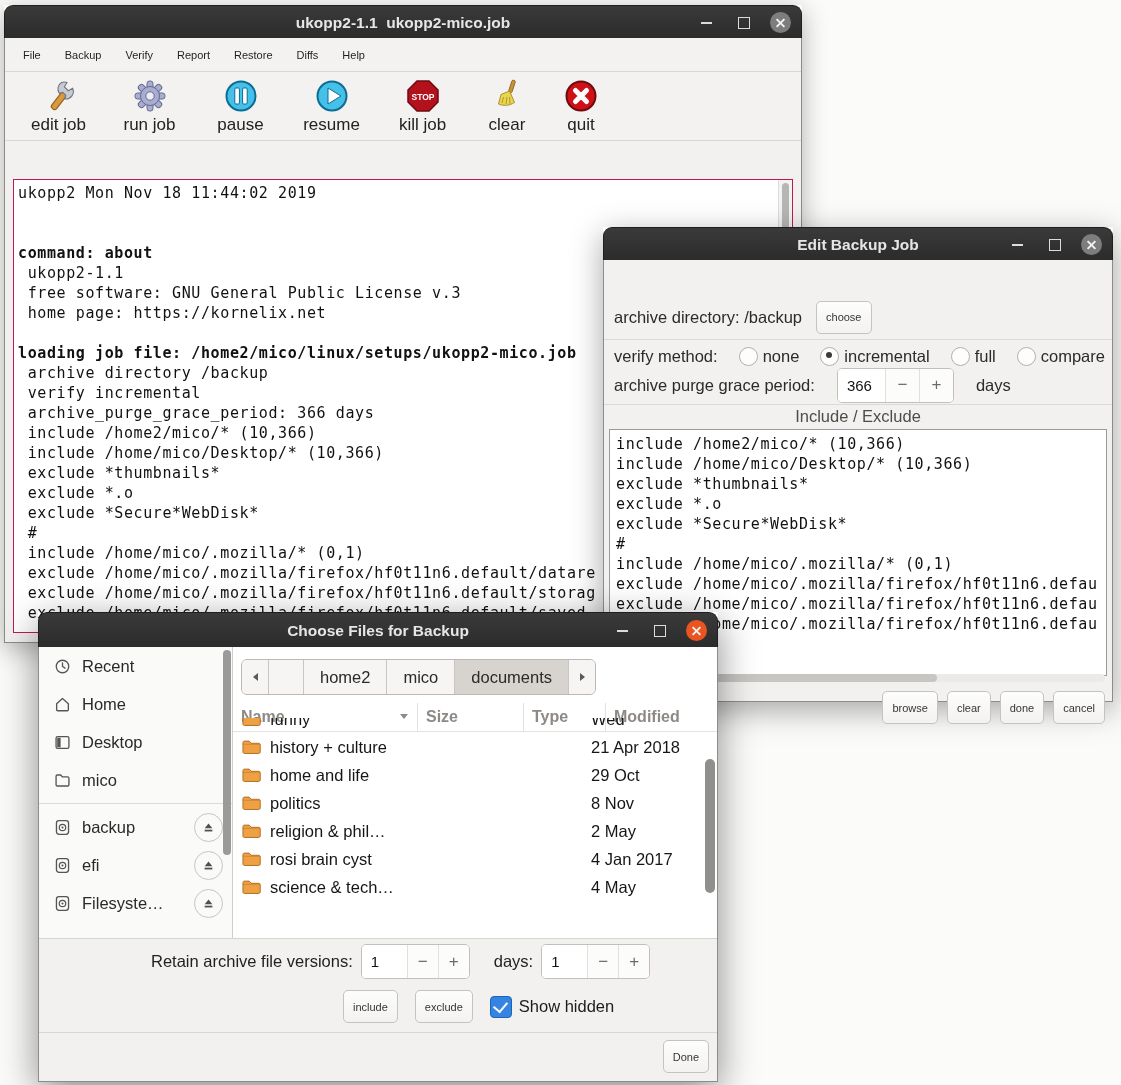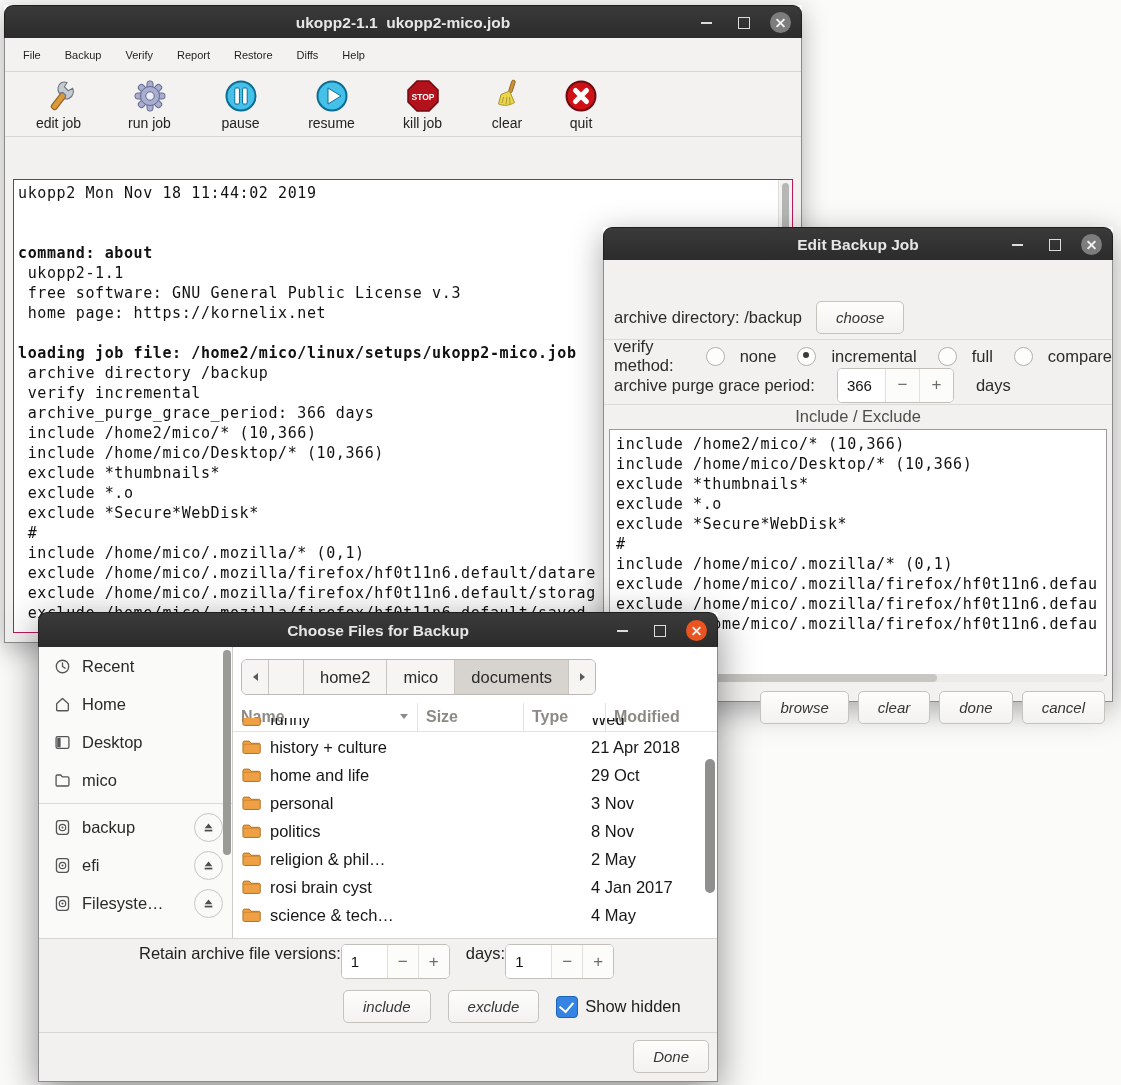--- a/index.html
+++ b/index.html
@@ -27,48 +27,48 @@
   
   #main-window{left:4px;top:5px;width:798px;height:638px;z-index:1;box-shadow:0 6px 24px rgba(0,0,0,.30);}
   .menu-bar{display:flex;height:33px;align-items:center;padding-left:6px;border-bottom:1px solid #d9d7d4;background:#f3f2f0;}
   .menu-item{padding:0 12px;font-size:11px;color:#1f1f1f;}
   .toolbar{display:flex;align-items:flex-start;padding:7px 0 5px 8px;border-bottom:1px solid #d9d7d4;background:#f3f2f0;}
   .tool{width:91px;display:flex;flex-direction:column;align-items:center;gap:2px;}
   .tool:nth-child(6){width:78px;}
   .tool:nth-child(7){width:70px;}
   .tool .icn{width:34px;height:34px;display:block;}
   .icn svg{width:100%;height:100%;display:block;}
-  .tool-label{font-size:14px;color:#222;}
+  .tool-label{font-size:17px;color:#222;}
   .log-view{position:absolute;left:8px;top:141px;right:8px;bottom:9px;background:#fff;
             border:1px solid #be185d;overflow:hidden;}
   .log-lines{padding:3px 0 0 4px;font-family:"DejaVu Sans Mono",monospace;font-size:15px;
              line-height:20px;letter-spacing:.6px;white-space:pre;color:#111;}
   .log-line{height:20px;}
   .log-line.b{font-weight:bold;}
   .log-scroll{position:absolute;right:0;top:0;bottom:0;width:13px;background:#f3f3f2;border-left:1px solid #dedddb;}
   .log-thumb{position:absolute;left:3px;top:3px;width:7px;height:73px;background:#b6b6b4;border-radius:4px;}
 
   
   .btn{display:inline-flex;align-items:center;justify-content:center;height:33px;
        background:linear-gradient(#fdfdfc,#f3f2f0);border:1px solid #c6c3bf;border-radius:5px;
-       font-size:15px;color:#363636;padding:0 19px;font-family:"Liberation Sans",sans-serif;font-style:italic;}
+       font-size:11px;color:#363636;padding:0 9px;font-family:"Liberation Sans",sans-serif;}
   .spinner{display:inline-flex;height:33px;border:1px solid #c3c0bc;border-radius:5px;background:#fff;overflow:hidden;}
   .spin-val{display:flex;align-items:center;padding-left:9px;font-size:15px;color:#111;background:#fff;}
   .spin-btn{display:flex;align-items:center;justify-content:center;color:#6e6b67;font-size:17px;
             border-left:1px solid #e2e0dd;background:#fcfcfb;}
   .radio{width:17px;height:17px;border:1px solid #b3b0ac;border-radius:50%;background:#fdfdfc;
          display:inline-block;position:relative;flex:none;}
   .radio.on::after{content:"";position:absolute;left:4.5px;top:4.5px;width:6px;height:6px;background:#3a3a3a;border-radius:50%;}
   .sep{position:absolute;left:0;right:0;height:1px;background:#dcdad7;}
 
   
   #edit-dialog{left:603px;top:227px;width:510px;height:475px;z-index:2;box-shadow:0 8px 30px rgba(0,0,0,.35);}
   #edit-dialog .row{position:absolute;display:flex;align-items:center;font-size:16.5px;color:#2b2b2b;}
   #edit-dialog .lbl{font-size:16.5px;color:#2b2b2b;}
-  .radio-opt{display:inline-flex;align-items:center;gap:15px;margin-left:21px;}
+  .radio-opt{display:inline-flex;align-items:center;gap:5px;margin-left:21px;}
   .include-header{position:absolute;left:0;right:0;top:147px;text-align:center;font-size:16.5px;color:#4f4d4a;}
   .include-box{position:absolute;left:5px;right:5px;top:169px;height:241px;background:#fff;
                border:1px solid #9a9a9a;overflow:hidden;padding:4px 0 0 6px;
                font-family:"DejaVu Sans Mono",monospace;font-size:15px;line-height:20px;letter-spacing:.6px;color:#111;white-space:pre;}
   .mono-line{height:20px;}
   .hscroll{position:absolute;left:7px;right:7px;top:414px;height:8px;background:#eceae8;border-radius:4px;}
   .hscroll .thumb{position:absolute;left:0;top:0;bottom:0;width:66%;background:#c8c6c3;border-radius:4px;}
   .edit-buttons{position:absolute;right:7px;top:431px;display:flex;gap:9px;}
 
   
@@ -105,21 +105,21 @@
               border-left:4.5px solid transparent;border-right:4.5px solid transparent;border-top:5.5px solid #8d8984;}
   .list-body{position:absolute;left:0;right:0;top:71px;bottom:0;overflow:hidden;}
   .file-rows{margin-top:-13px;}
   .file-row{height:28px;display:flex;align-items:center;padding-left:9px;position:relative;}
   .file-row .icn{width:19px;height:16px;margin-right:9px;flex:none;}
   .file-name{font-size:16.5px;color:#161616;}
   .file-modified{position:absolute;left:358px;font-size:16.5px;color:#161616;}
   .list-vscroll{position:absolute;right:2px;top:41px;width:10px;height:134px;background:#8f8f8d;border-radius:5px;}
 
   .fd-bottom{position:absolute;left:0;right:0;bottom:0;height:142px;background:#f2f1ef;border-top:1px solid #d6d4d1;}
-  .retain-row{position:absolute;left:0;right:0;top:5px;display:flex;padding-left:100px;
+  .retain-row{position:absolute;left:12px;right:0;top:5px;display:flex;align-items:center;padding-left:100px;gap:8px;
               font-size:16.5px;color:#222;}
   .retain-row .lbl2{font-weight:normal;}
   .incl-row{position:absolute;left:0;top:51px;display:flex;align-items:center;margin-left:304px;gap:17px;}
   .checkbox{width:20px;height:20px;background:#3584e4;border:1px solid #1c64b6;border-radius:4px;position:relative;flex:none;}
   .checkbox::after{content:"";position:absolute;left:5px;top:2.5px;width:7px;height:11px;
                    border:solid #fff;border-width:0 2.5px 2.5px 0;transform:rotate(40deg);}
   .chk-label{font-size:16.5px;color:#1c1c1c;margin-left:-10px;}
   .fd-sep{position:absolute;left:0;right:0;top:93px;height:1px;background:#d9d7d4;}
   .done-row{position:absolute;right:8px;top:101px;}
 </style>
@@ -444,30 +444,20 @@
               <span class="file-name">home and life</span>
               <span class="file-modified">29 Oct</span>
             </div>
             <div class="file-row">
               <span class="icn">
                 <svg viewBox="0 0 20 16">
                   <path d="M1 3.4c0-.9.7-1.6 1.6-1.6h5l2 2.3h8c.9 0 1.6.7 1.6 1.6v7.5c0 .9-.7 1.6-1.6 1.6H2.6c-.9 0-1.6-.7-1.6-1.6z" fill="#efa045" stroke="#b06e1e"></path>
                   <path d="M1 5.2h18.2" stroke="#c9812c" stroke-width=".8"></path>
                 </svg>
               </span>
-              <span class="file-name">personal</span>
-              <span class="file-modified">3 Nov</span>
-            </div>
-            <div class="file-row">
-              <span class="icn">
-                <svg viewBox="0 0 20 16">
-                  <path d="M1 3.4c0-.9.7-1.6 1.6-1.6h5l2 2.3h8c.9 0 1.6.7 1.6 1.6v7.5c0 .9-.7 1.6-1.6 1.6H2.6c-.9 0-1.6-.7-1.6-1.6z" fill="#efa045" stroke="#b06e1e"></path>
-                  <path d="M1 5.2h18.2" stroke="#c9812c" stroke-width=".8"></path>
-                </svg>
-              </span>
               <span class="file-name">politics</span>
               <span class="file-modified">8 Nov</span>
             </div>
             <div class="file-row">
               <span class="icn">
                 <svg viewBox="0 0 20 16">
                   <path d="M1 3.4c0-.9.7-1.6 1.6-1.6h5l2 2.3h8c.9 0 1.6.7 1.6 1.6v7.5c0 .9-.7 1.6-1.6 1.6H2.6c-.9 0-1.6-.7-1.6-1.6z" fill="#efa045" stroke="#b06e1e"></path>
                   <path d="M1 5.2h18.2" stroke="#c9812c" stroke-width=".8"></path>
                 </svg>
               </span>

